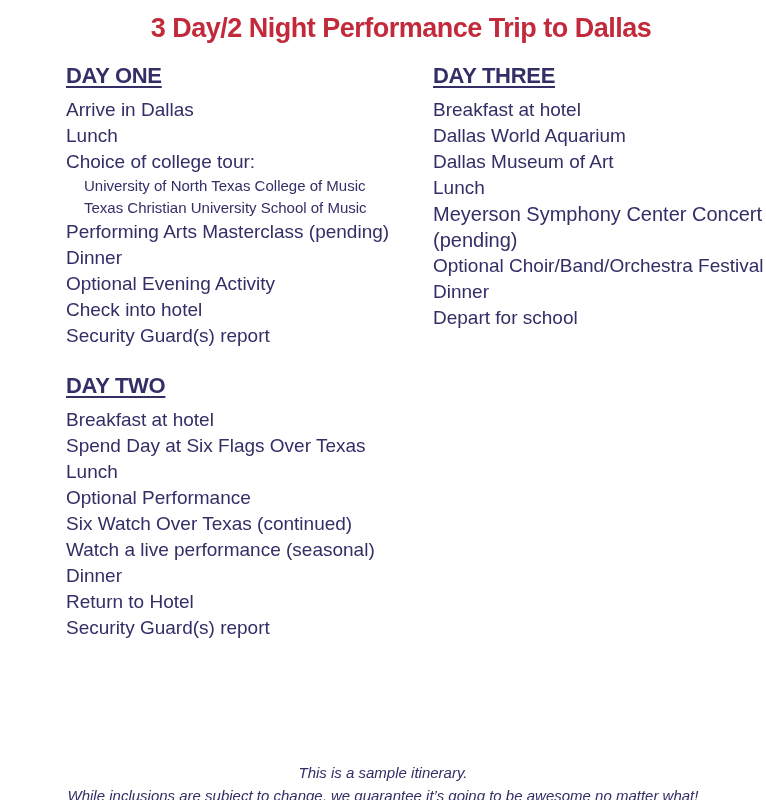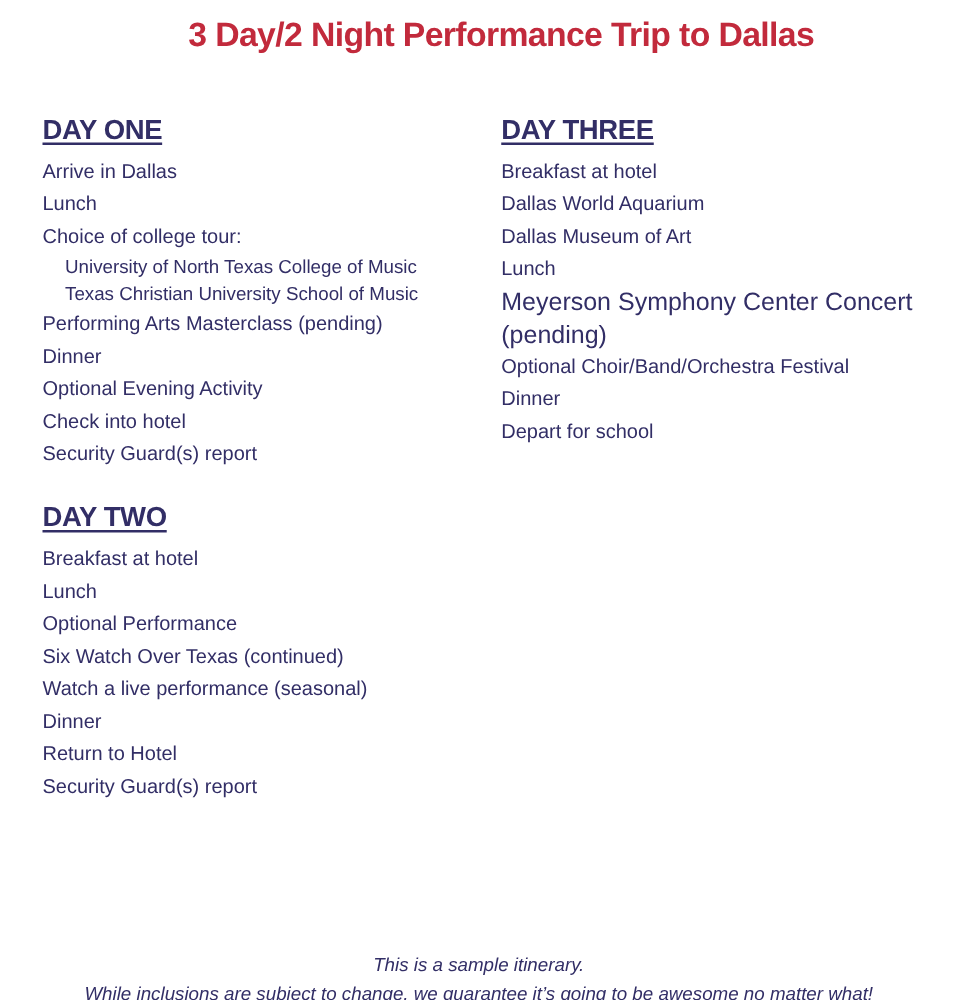--- a/index.html
+++ b/index.html
@@ -20,22 +20,22 @@
     margin-top: 13px;
     text-align: center;
     font-size: 27px;
     font-weight: bold;
     letter-spacing: -0.5px;
     color: #c22a3c;
     padding-left: 36px;
   }
   .columns {
     display: flex;
-    margin-top: 47px;
-    padding-left: 34px;
+    margin-top: 19px;
+    padding-left: 66px;
   }
   .col-left {
     width: 367px;
     flex: 0 0 367px;
   }
   .col-right {
     width: 344px;
     flex: 0 0 344px;
   }
   .day-heading {
@@ -45,21 +45,21 @@
     text-decoration: underline;
     text-decoration-thickness: 2px;
     text-underline-offset: 3px;
     margin-bottom: 8px;
     letter-spacing: -0.3px;
   }
   .day-section + .day-section {
     margin-top: 24px;
   }
   .item {
-    font-size: 16px;
+    font-size: 19px;
     line-height: 26px;
     color: #322e66;
   }
   .item.sub {
     font-size: 15px;
     line-height: 22px;
     padding-left: 18px;
   }
   .item.small {
     font-size: 20px;
@@ -97,20 +97,21 @@
         <div class="item">Performing Arts Masterclass (pending)</div>
         <div class="item">Dinner</div>
         <div class="item">Optional Evening Activity</div>
         <div class="item">Check into hotel</div>
         <div class="item">Security Guard(s) report</div>
       </div>
 
       <div class="day-section">
         <div class="day-heading">DAY TWO</div>
         <div class="item">Breakfast at hotel</div>
+        <div class="item">Spend Day at Six Flags Over Texas</div>
         <div class="item">Lunch</div>
         <div class="item">Optional Performance</div>
         <div class="item">Six Watch Over Texas (continued)</div>
         <div class="item">Watch a live performance (seasonal)</div>
         <div class="item">Dinner</div>
         <div class="item">Return to Hotel</div>
         <div class="item">Security Guard(s) report</div>
       </div>
 
     </div>

